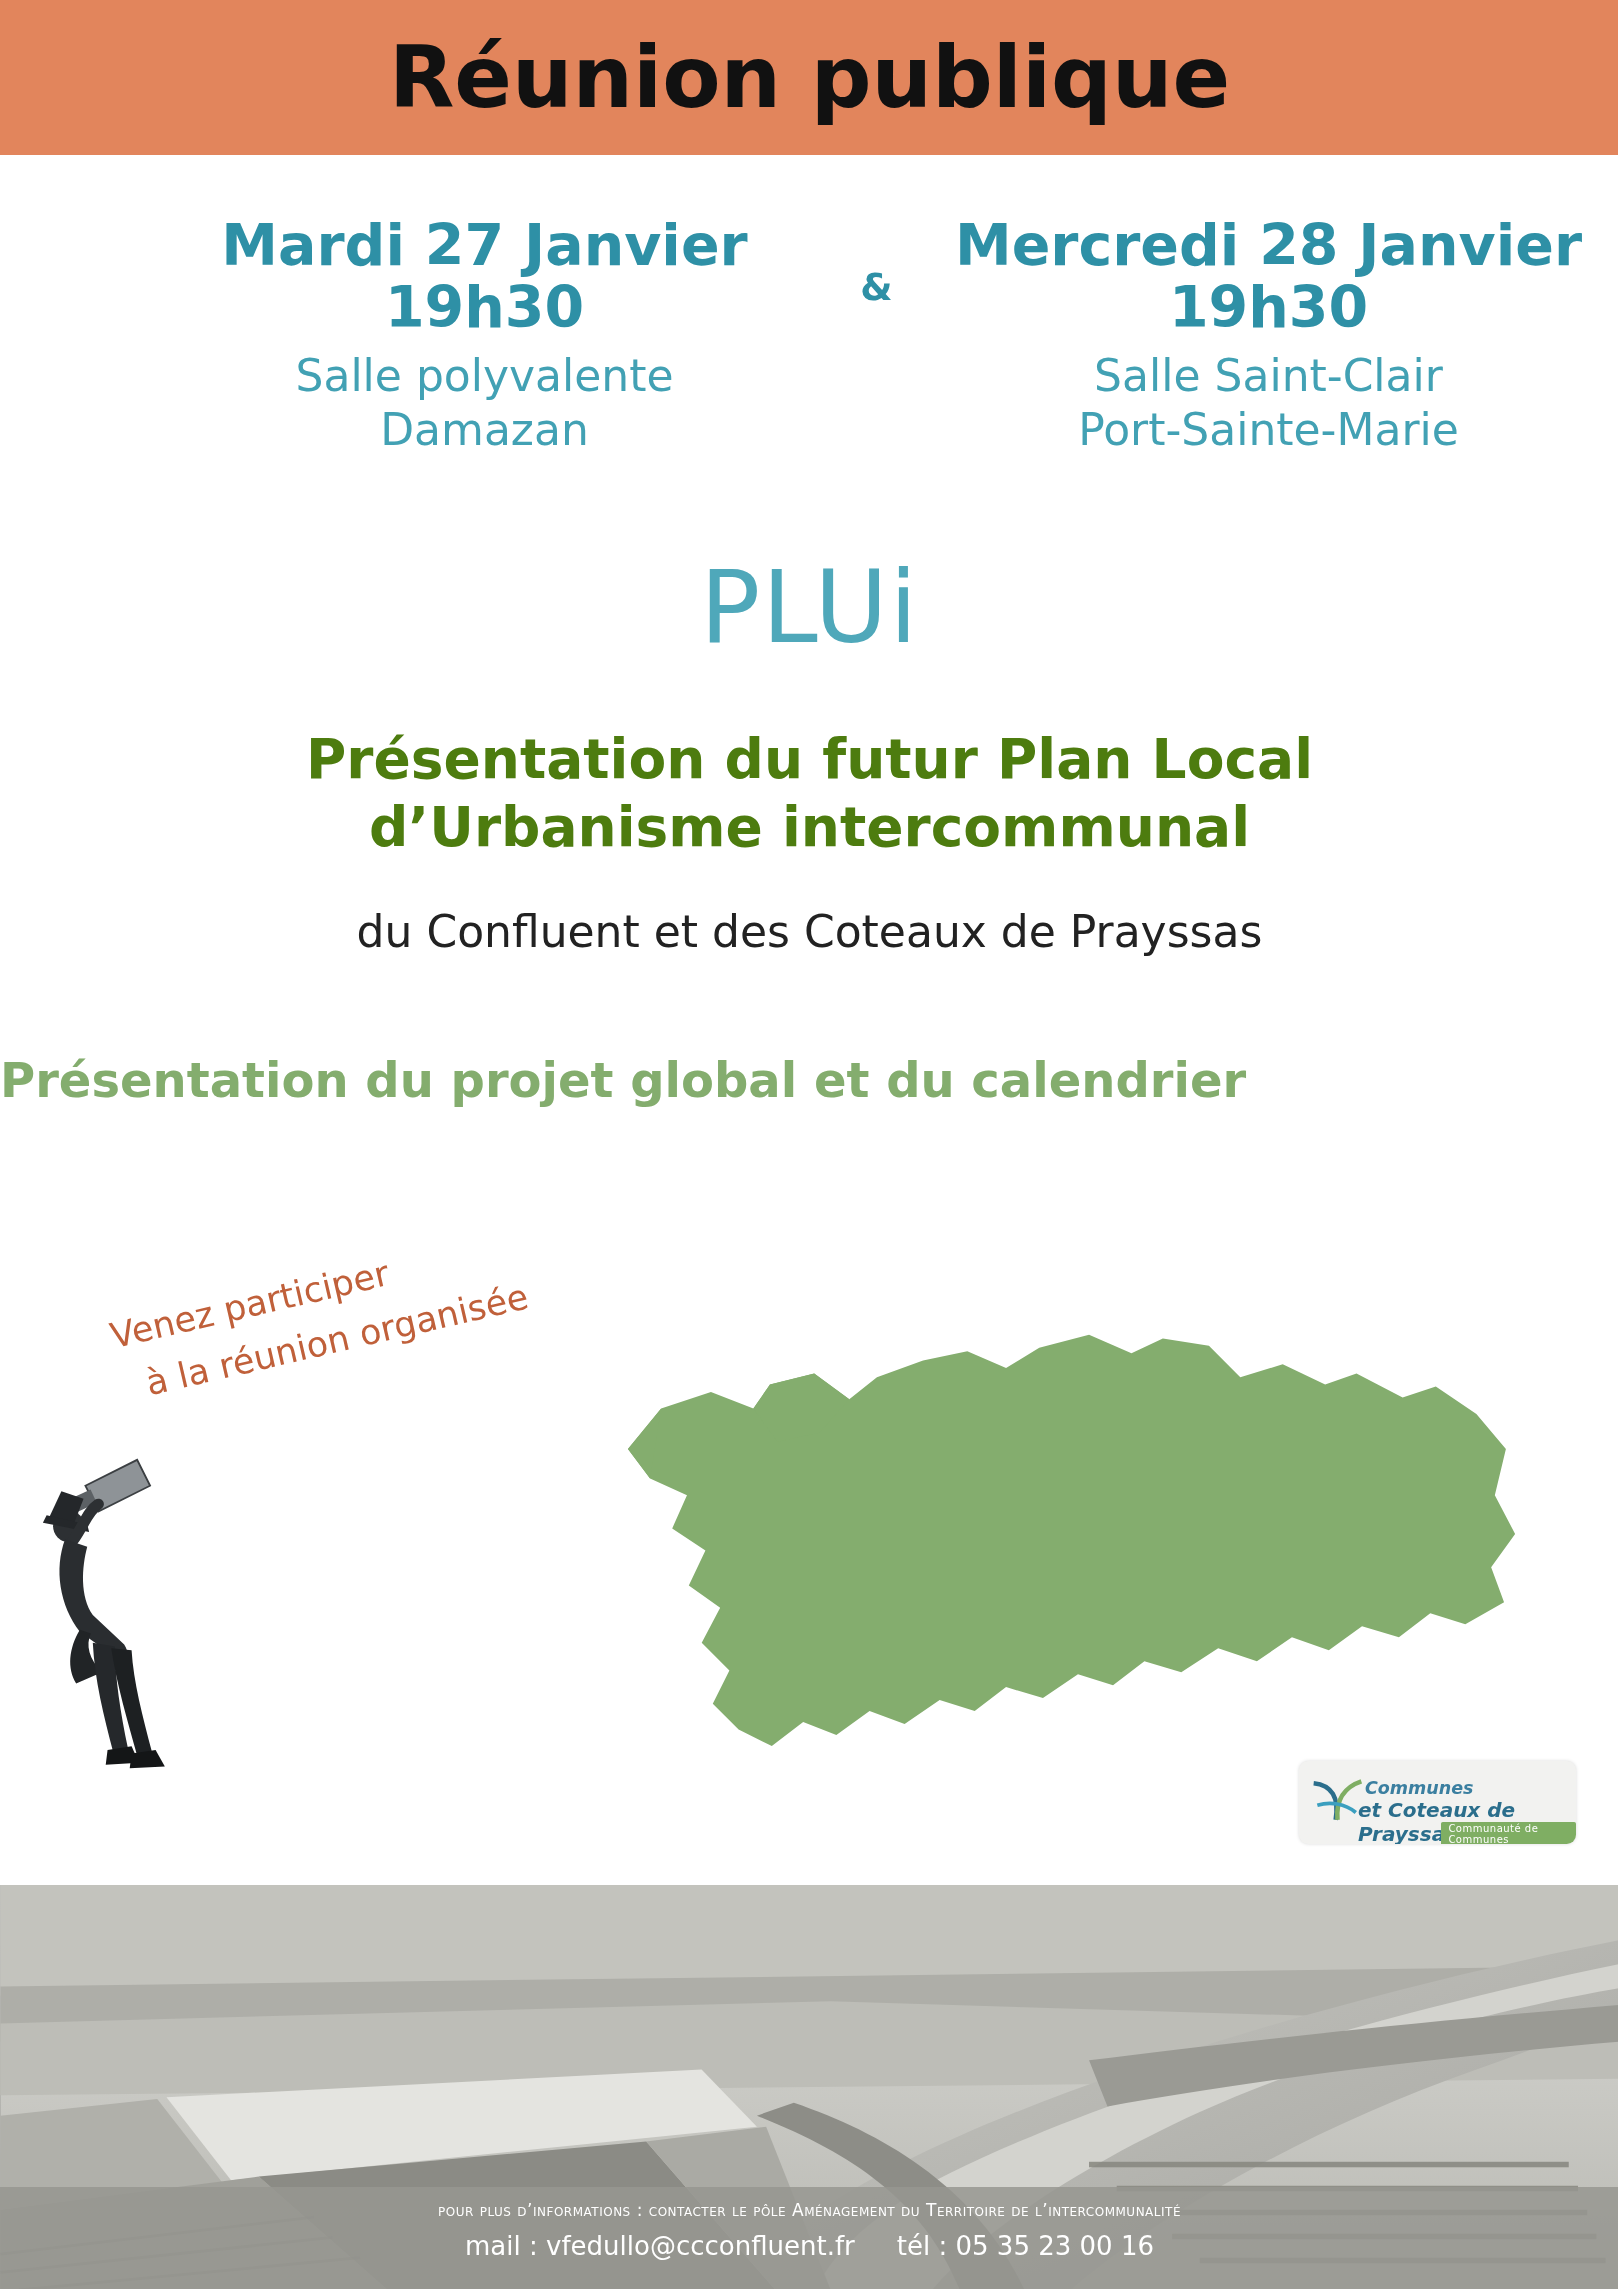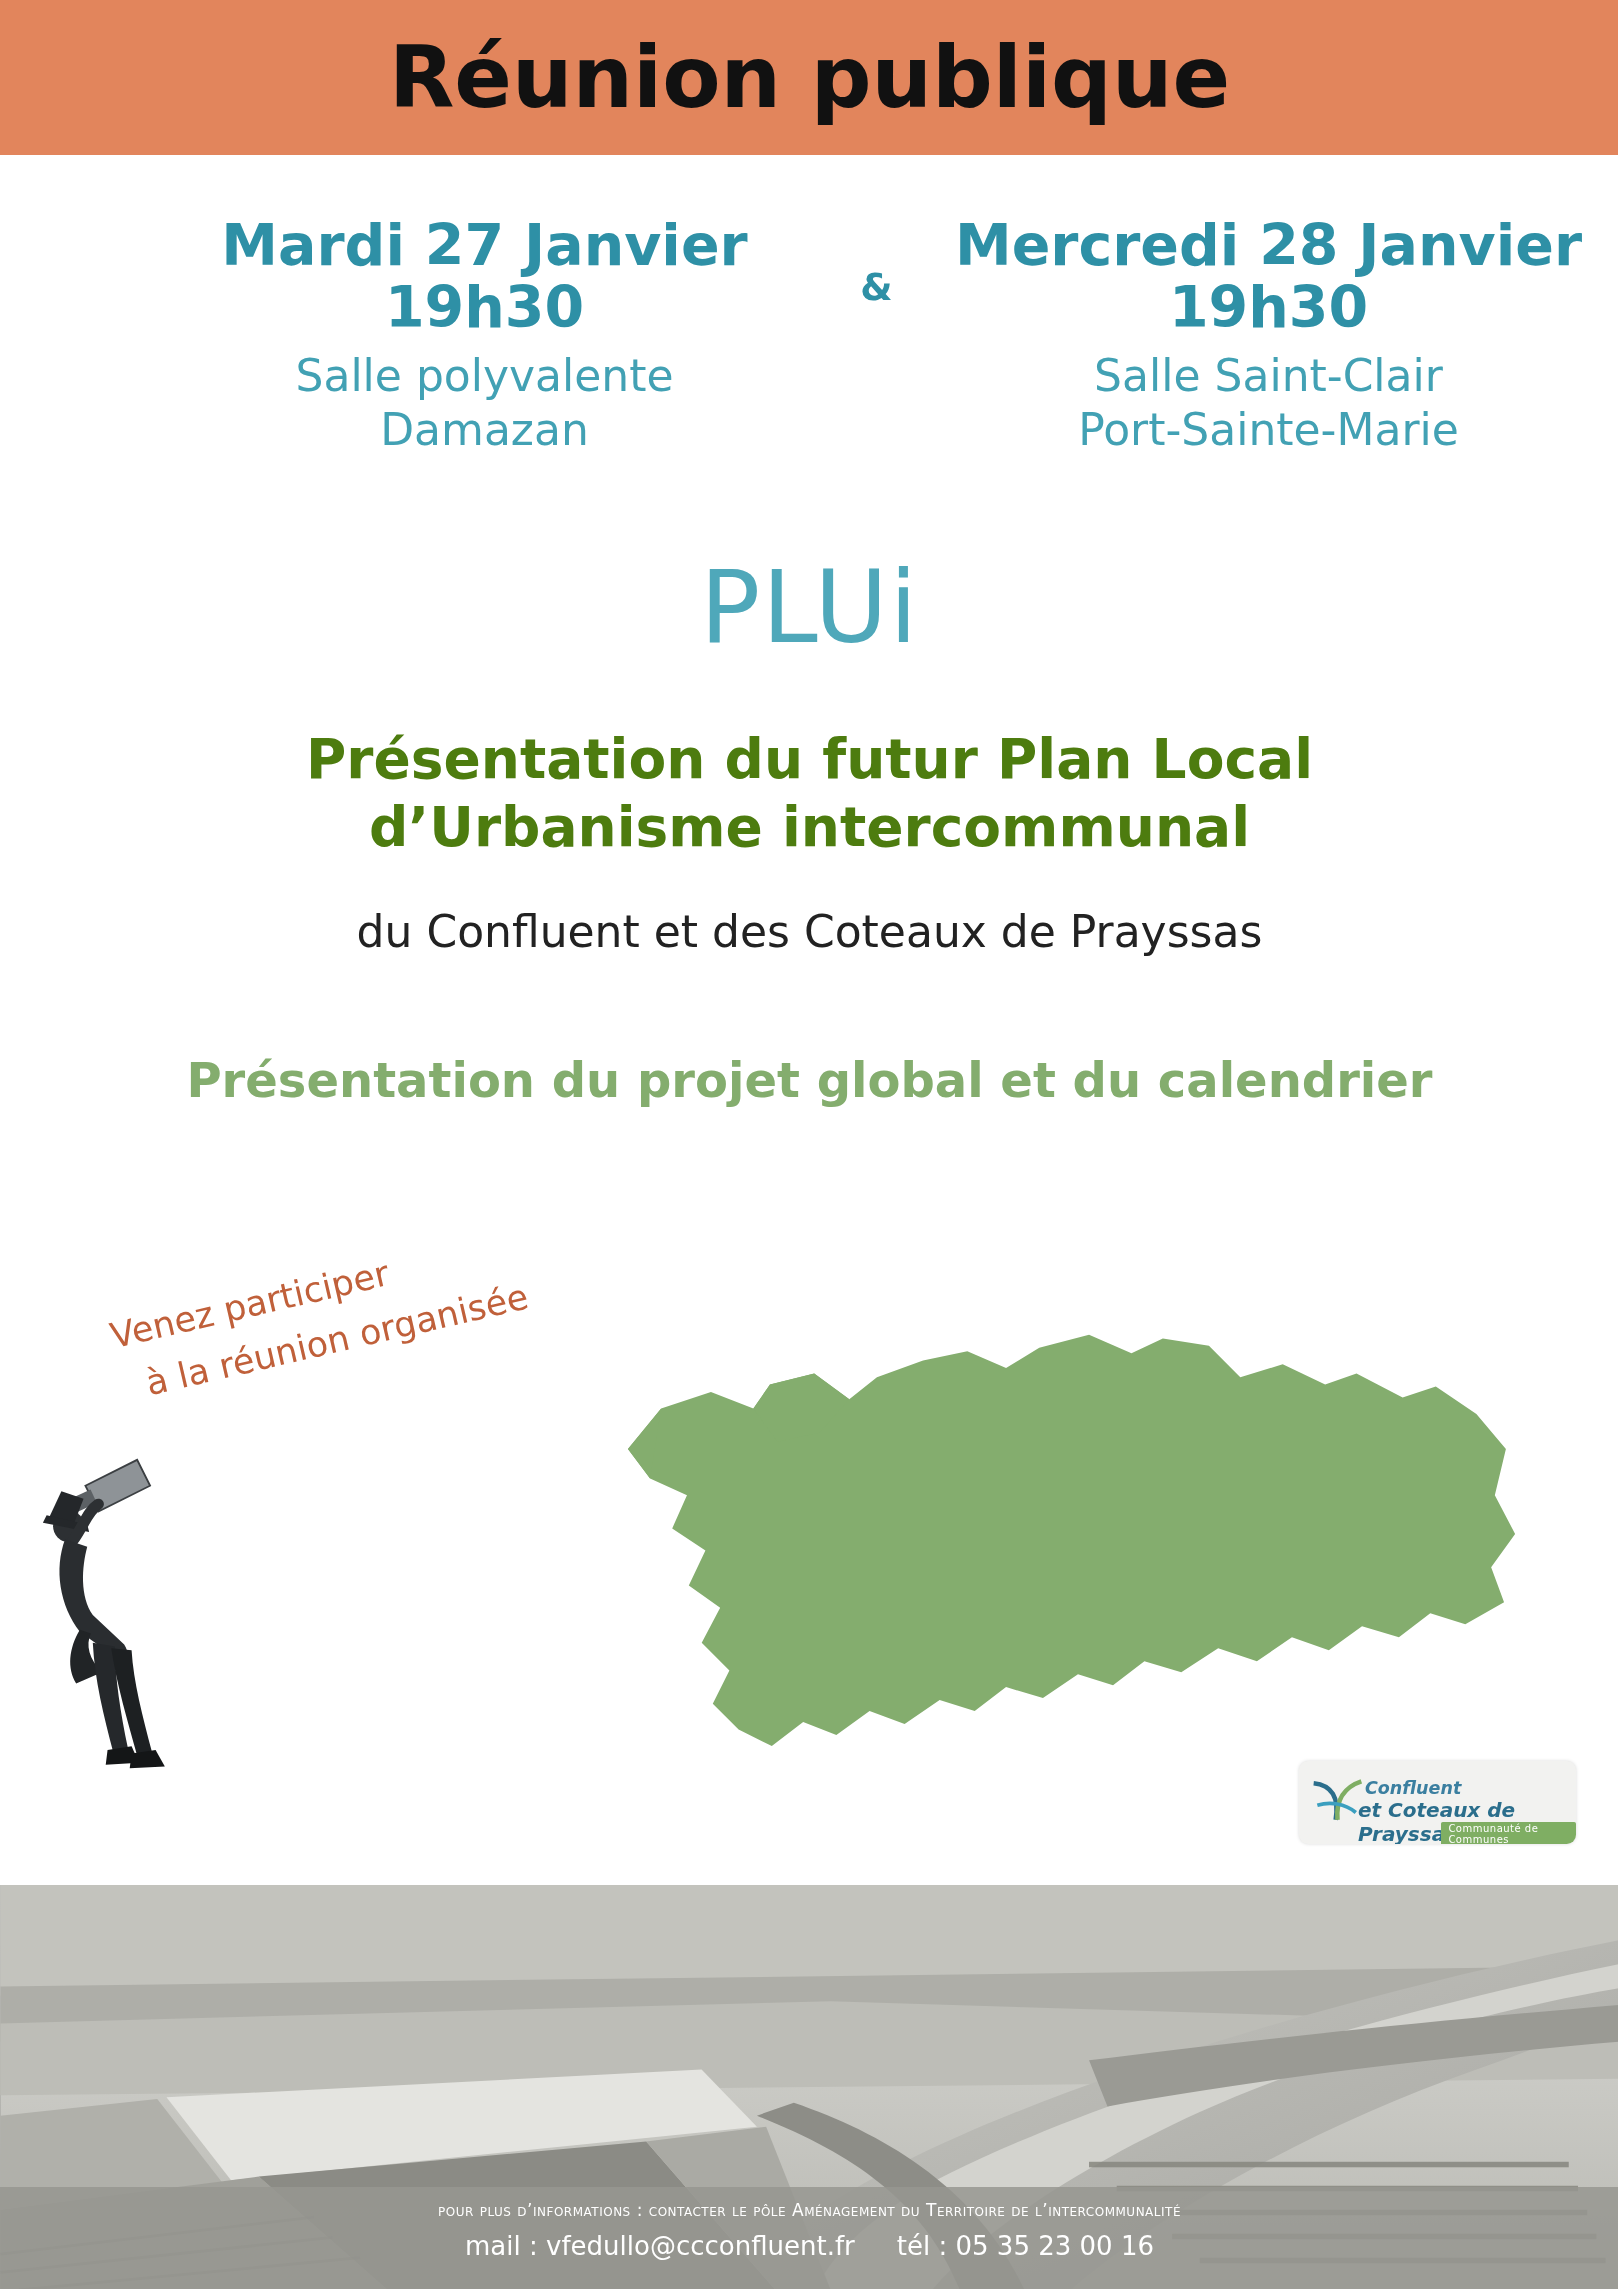--- a/index.html
+++ b/index.html
@@ -118,21 +118,21 @@
     text-align: center;
     color: #222222;
     font-weight: normal;
     font-size: 44px;
   }
   .green-line {
     position: absolute;
     left: 0;
     top: 1052px;
     width: 1619px;
-    text-align: center;
+    text-align: left;
     color: #84ad6e;
     font-weight: bold;
     font-size: 48px;
   }
 
   
   .callout {
     position: absolute;
     left: 111px;
     top: 1255px;
@@ -328,21 +328,21 @@
     <path d="M 60 140 L 96 96 L 84 172 Z" fill="#84ad6e"></path>
   </svg>
 </div>
 
 <div class="logo">
   <svg class="logo-mark" viewBox="0 0 64 60" xmlns="http://www.w3.org/2000/svg">
     <path d="M6 10 C26 12 34 26 30 50" stroke="#2b6e8c" stroke-width="5" fill="none"></path>
     <path d="M58 8 C40 14 30 28 32 50" stroke="#7fae63" stroke-width="5" fill="none"></path>
     <path d="M10 34 C24 30 40 32 52 42" stroke="#3b9fbf" stroke-width="4" fill="none"></path>
   </svg>
-  <div class="logo-l1">Confluent</div>
+  <div class="logo-l1">Communes</div>
   <div class="logo-l2">et Coteaux de Prayssas</div>
   <div class="logo-l3">Communauté de Communes</div>
 </div>
 
 <div class="photo">
   <svg width="1619" height="405" viewBox="0 0 1754 439" xmlns="http://www.w3.org/2000/svg">
     <defs>
       <linearGradient id="sky" x1="0" y1="0" x2="0" y2="1">
         <stop offset="0%" stop-color="#d9d9d5"></stop>
         <stop offset="100%" stop-color="#b9b9b3"></stop>

